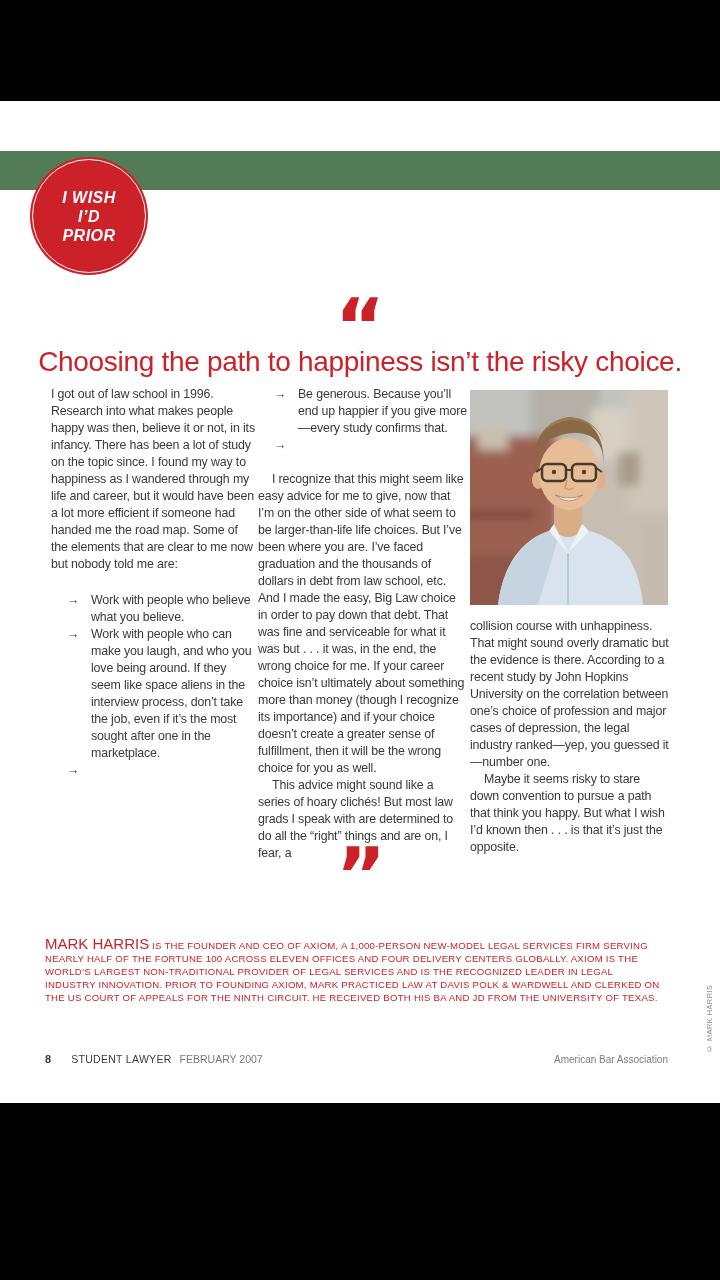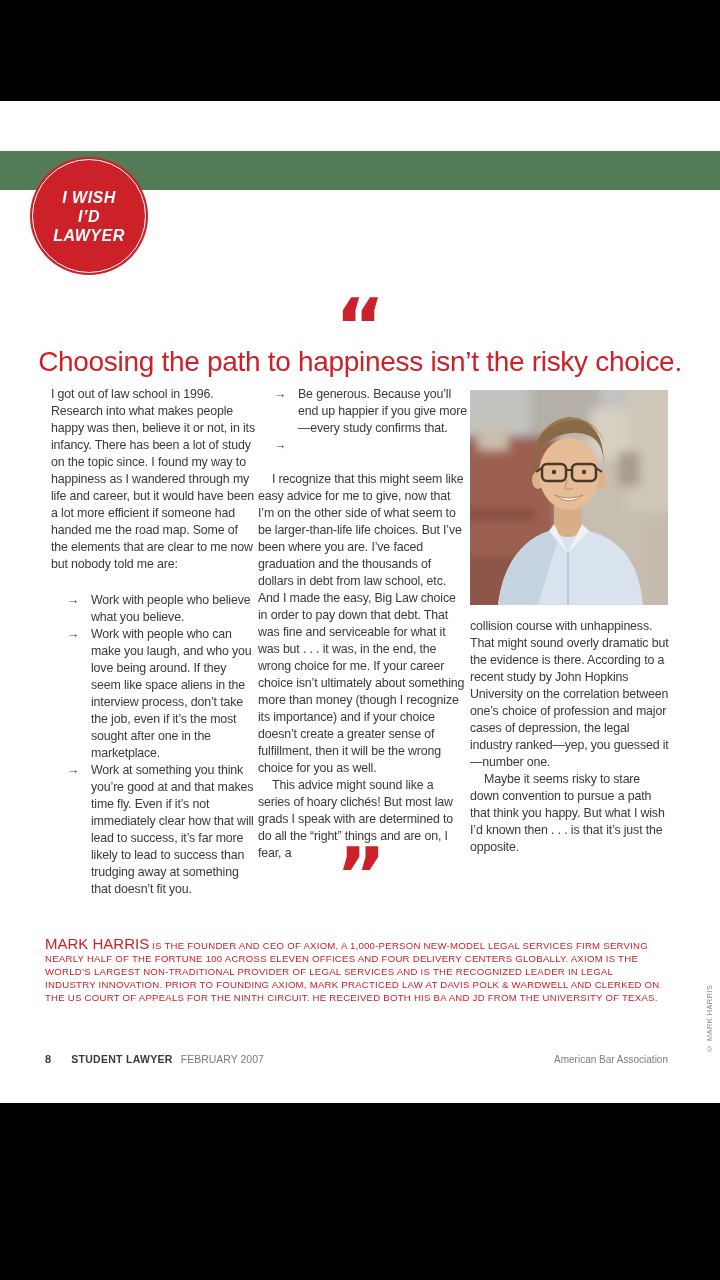--- a/index.html
+++ b/index.html
@@ -29,60 +29,59 @@
   .bullet .arrow{flex:0 0 24px;color:#3a3a3a;}
   .para{margin:0;}
   .para.indent{text-indent:14px;}
   .col2 .para.first{margin-top:17px;}
   .bio{position:absolute;left:45px;top:826px;width:620px;color:#cc2128;font-size:9.6px;
        line-height:13px;letter-spacing:.25px;}
   .bio-name{font-size:15px;font-weight:400;letter-spacing:0;}
   .footer{position:absolute;left:45px;right:52px;top:952px;display:flex;align-items:baseline;
           font-size:10.5px;color:#3a3a3a;}
   .footer .pagenum{font-weight:700;font-size:11px;}
-  .footer .mag{font-weight:700;margin-left:20px;letter-spacing:.3px;}
+  .footer .mag{font-weight:400;margin-left:20px;letter-spacing:.3px;}
   .footer .issue{margin-left:8px;color:#7a7a7a;}
   .footer .pub{margin-left:auto;color:#7d7d7d;font-size:10px;text-align:center;}
   .photo-credit{position:absolute;right:6px;top:868px;height:100px;color:#8a8a8a;font-size:7.5px;
         letter-spacing:.4px;writing-mode:vertical-rl;transform:rotate(180deg);text-align:center;}
 </style>
 </head>
 <body>
 
 <div class="stage">
   <div class="page">
 
     <div class="band"></div>
 
     <div class="badge">
       <div class="badge-text">
         <div>I WISH</div>
         <div>I’D</div>
-        <div>LAWYER</div>
+        <div>PRIOR</div>
       </div>
     </div>
 
     <div class="quote-mark quote-open">“</div>
 
     <div class="headline">Choosing the path to happiness isn’t the risky choice.</div>
 
     <div class="col col1">
       <p class="para">I got out of law school in 1996. Research into what makes people happy was then, believe it or not, in its infancy. There has been a lot of study on the topic since. I found my way to happiness as I wandered through my life and career, but it would have been a lot more efficient if someone had handed me the road map. Some of the elements that are clear to me now but nobody told me are:</p>
       <ul class="bullets">
         <li class="bullet">
           <span class="arrow">→</span>
           <span>Work with people who believe what you believe.</span>
         </li>
         <li class="bullet">
           <span class="arrow">→</span>
           <span>Work with people who can make you laugh, and who you love being around. If they seem like space aliens in the interview process, don’t take the job, even if it’s the most sought after one in the marketplace.</span>
         </li>
         <li class="bullet">
           <span class="arrow">→</span>
-          <span>Work at something you think you’re good at and that makes time fly. Even if it’s not immediately clear how that will lead to success, it’s far more likely to lead to success than trudging away at something that doesn’t fit you.</span>
         </li>
       </ul>
     </div>
 
     <div class="col col2">
       <ul class="bullets">
         <li class="bullet">
           <span class="arrow">→</span>
           <span>Be generous. Because you’ll end up happier if you give more—every study confirms that.</span>
         </li>

